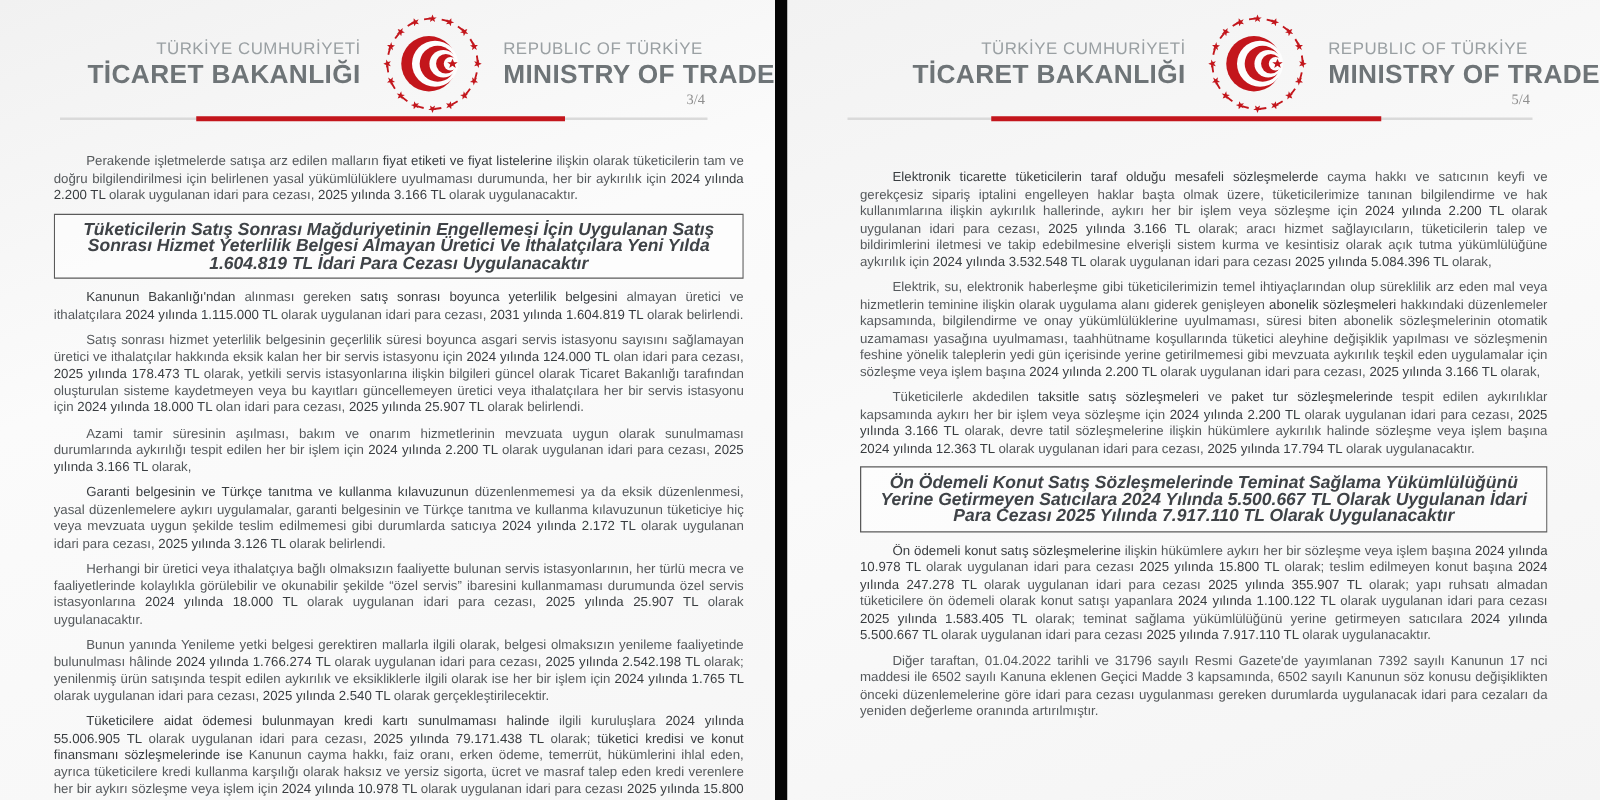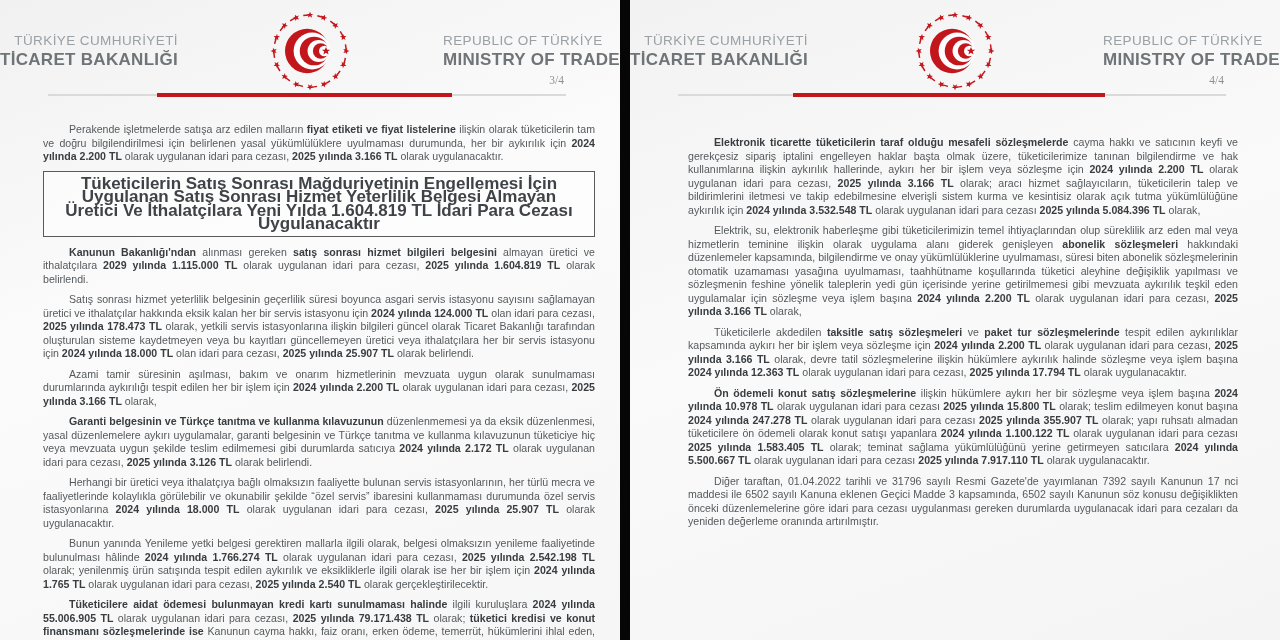--- a/index.html
+++ b/index.html
@@ -3,39 +3,39 @@
 <meta charset="utf-8">
 <style>
   * { margin:0; padding:0; box-sizing:border-box; }
   html,body { width:1280px; height:640px; overflow:hidden; background:#fff; }
   .canvas { display:flex; width:1280px; height:640px; font-family:"Liberation Sans","DejaVu Sans",sans-serif; }
   .page { position:relative; height:640px; overflow:hidden; }
   .page-left  { width:620px; background:linear-gradient(160deg,#f1f1f1 0%,#fbfbfb 40%,#f6f6f6 100%); }
   .page-right { width:650px; background:linear-gradient(160deg,#f2f2f2 0%,#fafafa 45%,#f4f4f4 100%); }
   .divider { width:10px; background:#060606; height:640px; }
 
-  .page-header { display:flex; align-items:center; justify-content:space-between; gap:16px; padding-top:10px; }
+  .page-header { display:flex; align-items:center; justify-content:flex-end; gap:16px; padding-top:10px; }
   .ministry-tr { text-align:right; }
   .ministry-en { text-align:left; }
   .mh-l1 { font-size:13.5px; color:#9aa0a3; letter-spacing:.4px; }
-  .mh-l2 { font-size:17px; font-weight:bold; color:#6e7477; letter-spacing:.3px; margin-top:2px; }
+  .mh-l2 { font-size:21px; font-weight:bold; color:#6e7477; letter-spacing:.3px; margin-top:2px; }
   .emblem { width:82px; height:82px; flex:0 0 auto; }
 
   .pagenum { position:absolute; top:74px; right:56px; font-size:11.5px; color:#8f8f8f;font-family:Liberation Serif, serif; }
   .rule { position:absolute; top:94px; left:48px; right:54px; height:2px; background:#dadada; }
   .rule-red { position:absolute; display:block; left:21%; width:57%; top:-1px; height:4px; background:#c3161c; }
 
   .content { position:absolute; top:97px; bottom:0; overflow:hidden; }
   .page-left  .content { left:43px; right:25px; padding-top:26px; }
   .page-right .content { left:58px; right:42px; padding-top:39px; }
 
   .para { font-size:10.6px; line-height:13.5px; color:#55595c; text-align:justify; text-indent:26px; margin-bottom:7px; }
-  .para .b { font-weight:bold; color:#393d40; }
+  .para .b { font-weight:normal; color:#393d40; }
   .box-heading { border:1px solid #5a5a5a; background:rgba(255,255,255,.5); text-align:center; font-weight:bold;
-                 font-size:17px; line-height:13.5px; color:#3f4347; padding:5px 12px; margin:3px 0 9px; }
+                 font-size:14px; line-height:13.5px; color:#3f4347; padding:5px 12px; margin:3px 0 9px;font-style:italic; }
 </style>
 </head>
 <body>
 
 <svg width="0" height="0" style="position:absolute" aria-hidden="true">
   <defs>
     <path id="star-glyph" d="M0,-4 L1.18,-1.24 4.1,-1.24 1.75,0.55 2.55,3.35 0,1.65 -2.55,3.35 -1.75,0.55 -4.1,-1.24 -1.18,-1.24 Z" fill="#c3161c"></path>
     <g id="trade-emblem">
       <circle cx="50" cy="50" r="44" fill="none" stroke="#c3161c" stroke-width="1.8" stroke-dasharray="6.8 10.5" transform="rotate(11 50 50)"></circle>
       <use href="#star-glyph" transform="translate(50 50) rotate(0)    translate(0 -44)"></use>
@@ -81,21 +81,21 @@
         <div class="mh-l2">MINISTRY OF TRADE</div>
       </div>
     </header>
     <div class="pagenum">3/4</div>
     <div class="rule">
         <span class="rule-red"></span>
       </div>
     <main class="content">
         <p class="para"><span>Perakende işletmelerde satışa arz edilen malların </span><span class="b">fiyat etiketi ve fiyat listelerine</span><span> ilişkin olarak tüketicilerin tam ve doğru bilgilendirilmesi için belirlenen yasal yükümlülüklere uyulmaması durumunda, her bir aykırılık için </span><span class="b">2024 yılında 2.200 TL</span><span> olarak uygulanan idari para cezası, </span><span class="b">2025 yılında 3.166 TL</span><span> olarak uygulanacaktır.</span></p>
         <div class="box-heading"><span>Tüketicilerin Satış Sonrası Mağduriyetinin Engellemesi İçin Uygulanan Satış Sonrası Hizmet Yeterlilik Belgesi Almayan Üretici Ve İthalatçılara Yeni Yılda 1.604.819 TL İdari Para Cezası Uygulanacaktır</span></div>
-        <p class="para"><span class="b">Kanunun Bakanlığı'ndan</span><span> alınması gereken </span><span class="b">satış sonrası hizmet bilgileri belgesini</span><span> almayan üretici ve ithalatçılara </span><span class="b">2029 yılında 1.115.000 TL</span><span> olarak uygulanan idari para cezası, </span><span class="b">2025 yılında 1.604.819 TL</span><span> olarak belirlendi.</span></p>
+        <p class="para"><span class="b">Kanunun Bakanlığı'ndan</span><span> alınması gereken </span><span class="b">satış sonrası boyunca yeterlilik belgesini</span><span> almayan üretici ve ithalatçılara </span><span class="b">2024 yılında 1.115.000 TL</span><span> olarak uygulanan idari para cezası, </span><span class="b">2031 yılında 1.604.819 TL</span><span> olarak belirlendi.</span></p>
         <p class="para"><span>Satış sonrası hizmet yeterlilik belgesinin geçerlilik süresi boyunca asgari servis istasyonu sayısını sağlamayan üretici ve ithalatçılar hakkında eksik kalan her bir servis istasyonu için </span><span class="b">2024 yılında 124.000 TL</span><span> olan idari para cezası, </span><span class="b">2025 yılında 178.473 TL</span><span> olarak, yetkili servis istasyonlarına ilişkin bilgileri güncel olarak Ticaret Bakanlığı tarafından oluşturulan sisteme kaydetmeyen veya bu kayıtları güncellemeyen üretici veya ithalatçılara her bir servis istasyonu için </span><span class="b">2024 yılında 18.000 TL</span><span> olan idari para cezası, </span><span class="b">2025 yılında 25.907 TL</span><span> olarak belirlendi.</span></p>
         <p class="para"><span>Azami tamir süresinin aşılması, bakım ve onarım hizmetlerinin mevzuata uygun olarak sunulmaması durumlarında aykırılığı tespit edilen her bir işlem için </span><span class="b">2024 yılında 2.200 TL</span><span> olarak uygulanan idari para cezası, </span><span class="b">2025 yılında 3.166 TL</span><span> olarak,</span></p>
         <p class="para"><span class="b">Garanti belgesinin ve Türkçe tanıtma ve kullanma kılavuzunun</span><span> düzenlenmemesi ya da eksik düzenlenmesi, yasal düzenlemelere aykırı uygulamalar, garanti belgesinin ve Türkçe tanıtma ve kullanma kılavuzunun tüketiciye hiç veya mevzuata uygun şekilde teslim edilmemesi gibi durumlarda satıcıya </span><span class="b">2024 yılında 2.172 TL</span><span> olarak uygulanan idari para cezası, </span><span class="b">2025 yılında 3.126 TL</span><span> olarak belirlendi.</span></p>
         <p class="para"><span>Herhangi bir üretici veya ithalatçıya bağlı olmaksızın faaliyette bulunan servis istasyonlarının, her türlü mecra ve faaliyetlerinde kolaylıkla görülebilir ve okunabilir şekilde “özel servis” ibaresini kullanmaması durumunda özel servis istasyonlarına </span><span class="b">2024 yılında 18.000 TL</span><span> olarak uygulanan idari para cezası, </span><span class="b">2025 yılında 25.907 TL</span><span> olarak uygulanacaktır.</span></p>
         <p class="para"><span>Bunun yanında Yenileme yetki belgesi gerektiren mallarla ilgili olarak, belgesi olmaksızın yenileme faaliyetinde bulunulması hâlinde </span><span class="b">2024 yılında 1.766.274 TL</span><span> olarak uygulanan idari para cezası, </span><span class="b">2025 yılında 2.542.198 TL</span><span> olarak; yenilenmiş ürün satışında tespit edilen aykırılık ve eksikliklerle ilgili olarak ise her bir işlem için </span><span class="b">2024 yılında 1.765 TL</span><span> olarak uygulanan idari para cezası, </span><span class="b">2025 yılında 2.540 TL</span><span> olarak gerçekleştirilecektir.</span></p>
         <p class="para"><span class="b">Tüketicilere aidat ödemesi bulunmayan kredi kartı sunulmaması halinde</span><span> ilgili kuruluşlara </span><span class="b">2024 yılında 55.006.905 TL</span><span> olarak uygulanan idari para cezası, </span><span class="b">2025 yılında 79.171.438 TL</span><span> olarak; </span><span class="b">tüketici kredisi ve konut finansmanı sözleşmelerinde ise</span><span> Kanunun cayma hakkı, faiz oranı, erken ödeme, temerrüt, hükümlerini ihlal eden, ayrıca tüketicilere kredi kullanma karşılığı olarak haksız ve yersiz sigorta, ücret ve masraf talep eden kredi verenlere her bir aykırı sözleşme veya işlem için </span><span class="b">2024 yılında 10.978 TL</span><span> olarak uygulanan idari para cezası </span><span class="b">2025 yılında 15.800 TL</span></p>
       </main>
   </section>
 
   <div class="divider"></div>
@@ -107,26 +107,27 @@
         <div class="mh-l2">TİCARET BAKANLIĞI</div>
       </div>
       <svg class="emblem" viewBox="0 0 100 100">
           <use href="#trade-emblem"></use>
         </svg>
       <div class="ministry-en">
         <div class="mh-l1">REPUBLIC OF TÜRKİYE</div>
         <div class="mh-l2">MINISTRY OF TRADE</div>
       </div>
     </header>
-    <div class="pagenum">4/4</div>
+    <div class="pagenum">5/4</div>
     <div class="rule">
         <span class="rule-red"></span>
       </div>
     <main class="content">
         <p class="para"><span class="b">Elektronik ticarette tüketicilerin taraf olduğu mesafeli sözleşmelerde</span><span> cayma hakkı ve satıcının keyfi ve gerekçesiz sipariş iptalini engelleyen haklar başta olmak üzere, tüketicilerimize tanınan bilgilendirme ve hak kullanımlarına ilişkin aykırılık hallerinde, aykırı her bir işlem veya sözleşme için </span><span class="b">2024 yılında 2.200 TL</span><span> olarak uygulanan idari para cezası, </span><span class="b">2025 yılında 3.166 TL</span><span> olarak; aracı hizmet sağlayıcıların, tüketicilerin talep ve bildirimlerini iletmesi ve takip edebilmesine elverişli sistem kurma ve kesintisiz olarak açık tutma yükümlülüğüne aykırılık için </span><span class="b">2024 yılında 3.532.548 TL</span><span> olarak uygulanan idari para cezası </span><span class="b">2025 yılında 5.084.396 TL</span><span> olarak,</span></p>
         <p class="para"><span>Elektrik, su, elektronik haberleşme gibi tüketicilerimizin temel ihtiyaçlarından olup süreklilik arz eden mal veya hizmetlerin teminine ilişkin olarak uygulama alanı giderek genişleyen </span><span class="b">abonelik sözleşmeleri</span><span> hakkındaki düzenlemeler kapsamında, bilgilendirme ve onay yükümlülüklerine uyulmaması, süresi biten abonelik sözleşmelerinin otomatik uzamaması yasağına uyulmaması, taahhütname koşullarında tüketici aleyhine değişiklik yapılması ve sözleşmenin feshine yönelik taleplerin yedi gün içerisinde yerine getirilmemesi gibi mevzuata aykırılık teşkil eden uygulamalar için sözleşme veya işlem başına </span><span class="b">2024 yılında 2.200 TL</span><span> olarak uygulanan idari para cezası, </span><span class="b">2025 yılında 3.166 TL</span><span> olarak,</span></p>
         <p class="para"><span>Tüketicilerle akdedilen </span><span class="b">taksitle satış sözleşmeleri</span><span> ve </span><span class="b">paket tur sözleşmelerinde</span><span> tespit edilen aykırılıklar kapsamında aykırı her bir işlem veya sözleşme için </span><span class="b">2024 yılında 2.200 TL</span><span> olarak uygulanan idari para cezası, </span><span class="b">2025 yılında 3.166 TL</span><span> olarak, devre tatil sözleşmelerine ilişkin hükümlere aykırılık halinde sözleşme veya işlem başına </span><span class="b">2024 yılında 12.363 TL</span><span> olarak uygulanan idari para cezası, </span><span class="b">2025 yılında 17.794 TL</span><span> olarak uygulanacaktır.</span></p>
+        <div class="box-heading"><span>Ön Ödemeli Konut Satış Sözleşmelerinde Teminat Sağlama Yükümlülüğünü Yerine Getirmeyen Satıcılara 2024 Yılında 5.500.667 TL Olarak Uygulanan İdari Para Cezası 2025 Yılında 7.917.110 TL Olarak Uygulanacaktır</span></div>
         <p class="para"><span class="b">Ön ödemeli konut satış sözleşmelerine</span><span> ilişkin hükümlere aykırı her bir sözleşme veya işlem başına </span><span class="b">2024 yılında 10.978 TL</span><span> olarak uygulanan idari para cezası </span><span class="b">2025 yılında 15.800 TL</span><span> olarak; teslim edilmeyen konut başına </span><span class="b">2024 yılında 247.278 TL</span><span> olarak uygulanan idari para cezası </span><span class="b">2025 yılında 355.907 TL</span><span> olarak; yapı ruhsatı almadan tüketicilere ön ödemeli olarak konut satışı yapanlara </span><span class="b">2024 yılında 1.100.122 TL</span><span> olarak uygulanan idari para cezası </span><span class="b">2025 yılında 1.583.405 TL</span><span> olarak; teminat sağlama yükümlülüğünü yerine getirmeyen satıcılara </span><span class="b">2024 yılında 5.500.667 TL</span><span> olarak uygulanan idari para cezası </span><span class="b">2025 yılında 7.917.110 TL</span><span> olarak uygulanacaktır.</span></p>
         <p class="para"><span>Diğer taraftan, 01.04.2022 tarihli ve 31796 sayılı Resmi Gazete'de yayımlanan 7392 sayılı Kanunun 17 nci maddesi ile 6502 sayılı Kanuna eklenen Geçici Madde 3 kapsamında, 6502 sayılı Kanunun söz konusu değişiklikten önceki düzenlemelerine göre idari para cezası uygulanması gereken durumlarda uygulanacak idari para cezaları da yeniden değerleme oranında artırılmıştır.</span></p>
       </main>
   </section>
 
 </div>
 
 </body></html>

